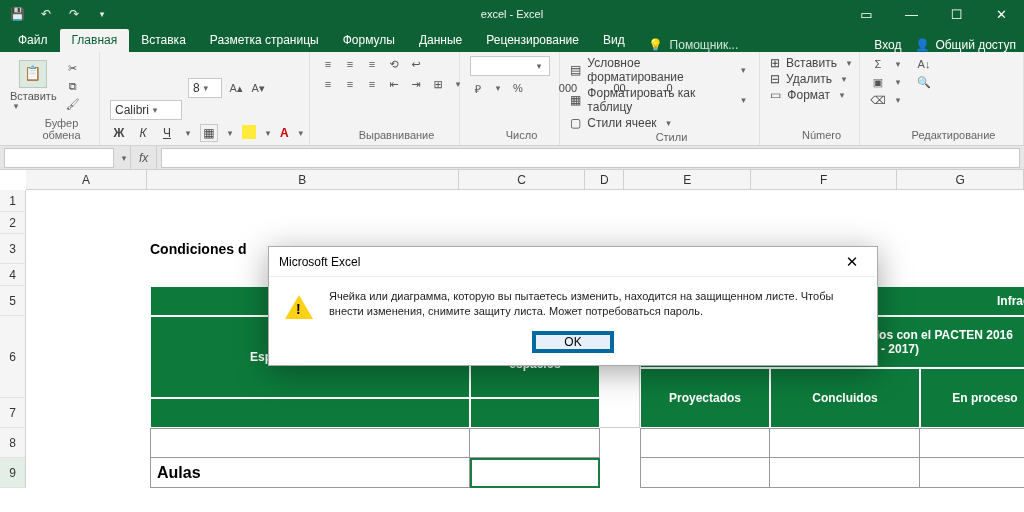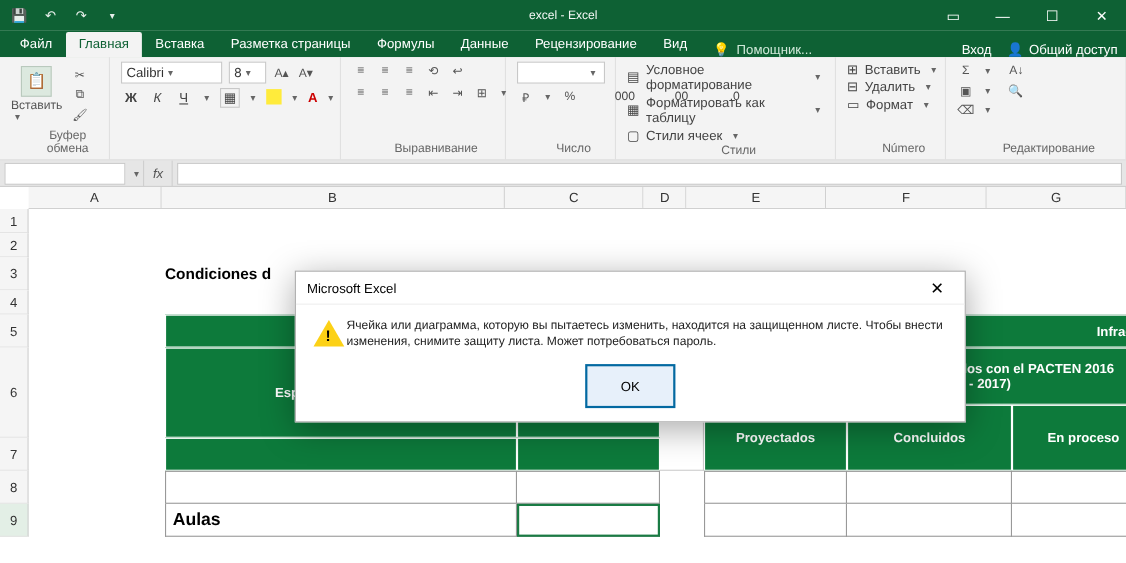--- a/index.html
+++ b/index.html
@@ -42,26 +42,26 @@
   .rh { height:22px; border-bottom:1px solid #e3e3e3; border-right:1px solid #d0d0d0; background:#f5f5f5; text-align:center; font-size:12px; color:#333; line-height:22px; }
   .cells { position:absolute; left:26px; top:20px; right:0; }
   .cell-overlay { position:absolute; box-sizing:border-box; }
   .green { background:#0d7a3b; color:#fff; font-weight:bold; display:flex; align-items:center; justify-content:center; text-align:center; font-size:12px; border:1px solid #fff; }
   .sel { position:absolute; border:2px solid #1a7b44; pointer-events:none; }
   .watermark { position:absolute; left:50%; top:58%; transform:translate(-50%,-50%) rotate(-10deg); font-size:46px; color:rgba(0,0,0,0.12); font-weight:400; letter-spacing:2px; pointer-events:none; font-family: Georgia, serif; }
   .dialog-backdrop { position:absolute; inset:0; }
   .dialog { position:absolute; left:268px; top:246px; width:610px; background:#fff; border:1px solid #aaa; box-shadow:0 6px 30px rgba(0,0,0,.35); font-size:12px; }
   .dlg-title { height:30px; display:flex; align-items:center; padding:0 10px; border-bottom:1px solid #eee; }
   .dlg-close { margin-left:auto; width:30px; height:30px; display:flex; align-items:center; justify-content:center; font-size:15px; }
-  .dlg-body { display:flex; padding:12px 16px 8px; gap:2px; }
+  .dlg-body { display:flex; padding:12px 16px 8px; gap:16px;align-items:flex-end; }
   .warn-icon { width:0; height:0; border-left:14px solid transparent; border-right:14px solid transparent; border-bottom:24px solid #fcd116; position:relative; margin-top:2px; }
   .warn-icon::after { content:"!"; position:absolute; left:-3px; top:6px; font-weight:bold; color:#000; font-size:14px; }
   .dlg-msg { font-size:11px; color:#222; line-height:1.35; }
   .dlg-buttons { text-align:center; padding:4px 0 12px; }
-  .dlg-ok { width:82px; height:40px; border:2px solid #0369a1; background:#e7f0fa; font-size:12px;text-align:center; }
+  .dlg-ok { width:82px; height:22px; border:4px solid #0369a1; background:#e7f0fa; font-size:12px;text-align:center; }
   .chip { font-size:11px; color:#444;margin-left:28px; }
 </style>
 </head>
 <body>
 
 <div class="titlebar">
   <div class="qat">
     <span class="qat-icon">💾</span>
     <span class="qat-icon">↶</span>
     <span class="qat-icon">↷</span>
@@ -112,21 +112,21 @@
         <span class="mini">⧉</span>
         <span class="mini">🖌</span>
       </div>
     </div>
     <div class="group-label">Буфер обмена</div>
   </div>
 
   <div class="group" style="width:210px;">
     <div class="group-body" style="flex-direction:column;align-items:flex-start;gap:4px;">
       <div class="row">
-        <div class="fontbox" style="width:92px;">
+        <div class="fontbox" style="width:72px;margin-top:44px;">
             <span>Calibri</span>
             <span class="dd">▾</span>
           </div>
         <div class="fontbox" style="width:34px;">
             <span>8</span>
             <span class="dd">▾</span>
           </div>
         <span class="mini">A▴</span>
         <span class="mini">A▾</span>
       </div>

